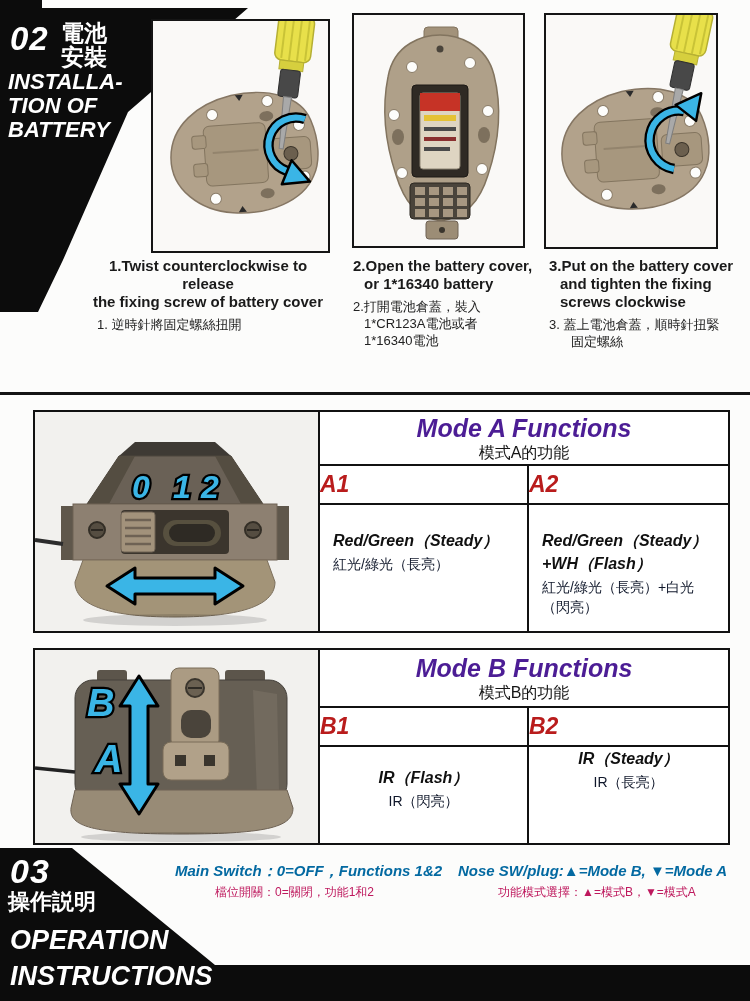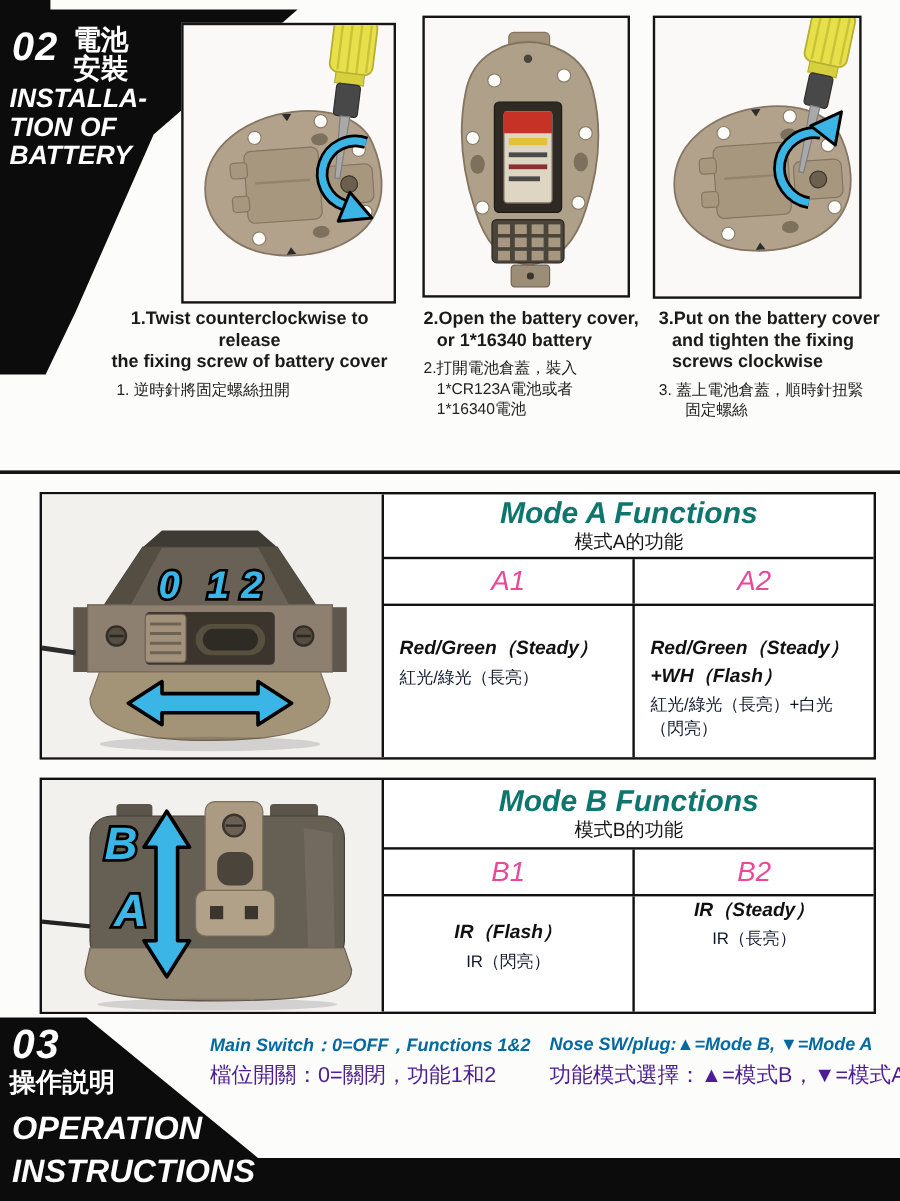--- a/index.html
+++ b/index.html
@@ -15,34 +15,34 @@
   .step-en{font-size:15px;font-weight:bold;line-height:18px;color:#1a1a1a;}
   .step-cn{font-size:13px;line-height:17px;color:#222;margin-top:5px;}
   .ind{padding-left:11px;}
   .ctr{text-align:center;}
   .divider{position:absolute;left:0;width:750px;height:3px;background:#141414;}
   .modebox{position:absolute;left:33px;width:697px;border:2px solid #111;background:#fff;box-sizing:border-box;}
   .img-cell{position:absolute;left:0;top:0;bottom:0;width:283px;border-right:2px solid #111;background:#f2f1ee;overflow:hidden;}
   .img-cell svg{display:block;width:100%;height:100%;}
   .tbl{position:absolute;left:285px;top:0;right:0;bottom:0;display:flex;flex-direction:column;}
   .trow{border-bottom:2px solid #111;text-align:center;}
-  .t-title-en{font-size:25px;line-height:27px;font-style:italic;font-weight:bold;color:#0f766e;padding-top:3px;}
+  .t-title-en{font-size:25px;line-height:27px;font-style:italic;font-weight:bold;color:#4c1d95;padding-top:3px;}
   .t-title-cn{font-size:16px;line-height:21px;color:#151515;}
   .hrow{display:flex;border-bottom:2px solid #111;}
-  .hcell{box-sizing:border-box;font-size:23px;font-style:italic;font-weight:normal;text-align:center;line-height:36px;color:#ec4899;}
+  .hcell{box-sizing:border-box;font-size:23px;font-style:italic;font-weight:bold;text-align:left;line-height:36px;color:#b91c1c;}
   .hc1{width:209px;border-right:2px solid #111;}
   .hc2{flex:1;}
   .brow{display:flex;flex:1;}
   .bcell{box-sizing:border-box;}
   .bc1{width:209px;border-right:2px solid #111;}
   .bc2{flex:1;}
   .cell-en{font-size:16px;font-style:italic;font-weight:bold;line-height:23px;color:#101010;}
   .cell-cn{font-size:14px;line-height:20px;color:#0f172a;margin-top:2px;}
   .footline-en{font-size:15px;font-style:italic;font-weight:bold;color:#0369a1;white-space:nowrap;}
-  .footline-cn{font-size:18px;color:#4c1d95;white-space:nowrap;}
+  .footline-cn{font-size:12px;color:#be185d;white-space:nowrap;margin-left:40px;}
   .svg-label{font-family:"Liberation Sans","DejaVu Sans",sans-serif;font-style:italic;font-weight:bold;
              fill:#3ab5e6;stroke:#000;stroke-width:4.5px;paint-order:stroke;}
 </style>
 </head>
 <body>
 
 <div class="page">
 
   <svg class="abs" style="left:0;top:0" width="340" height="320" viewBox="0 0 340 320">
     <polygon points="0,0 42,0 42,8 248,8 128,112 63,260 38,312 0,312" fill="#0c0c0c"></polygon>

